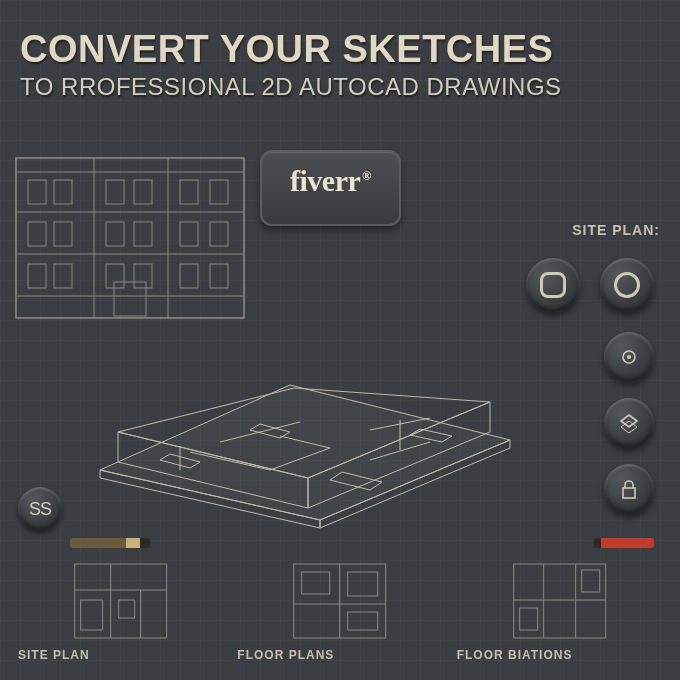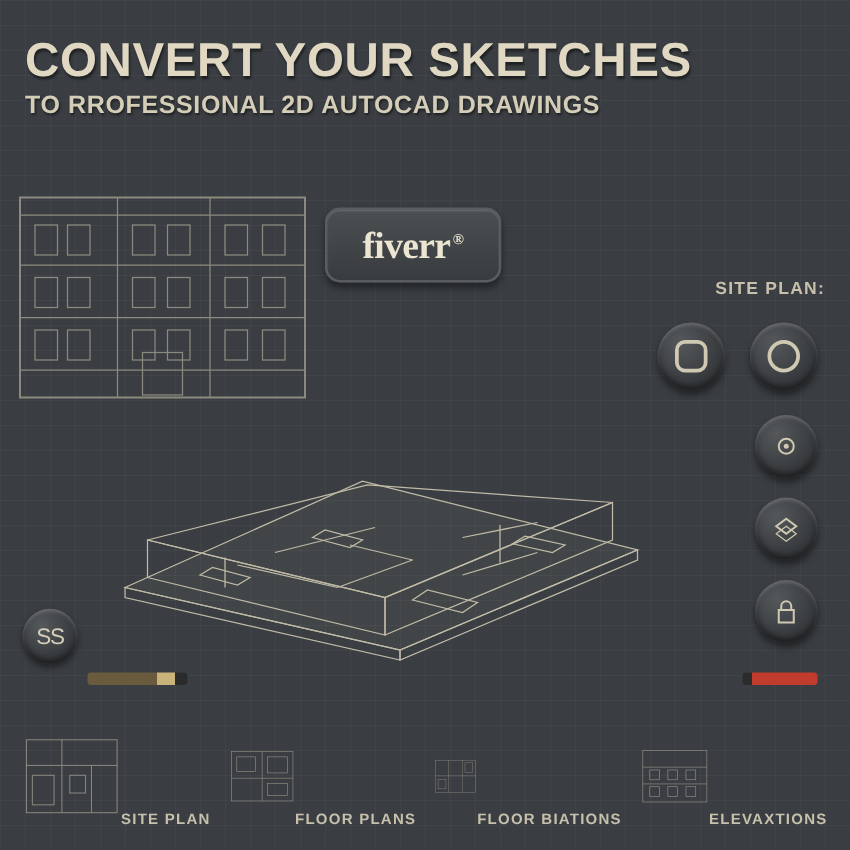--- a/index.html
+++ b/index.html
@@ -24,50 +24,49 @@
     width: 640px;
   }
   .heading .line1 {
     font-size: 38px;
     font-weight: 900;
     letter-spacing: 0.5px;
     color: #e0d8c2;
     text-shadow: 1px 2px 2px rgba(0,0,0,0.5);
   }
   .heading .line2 {
-    font-size: 20px;
-    font-weight: 700;
+    font-size: 24px;
+    font-weight: 400;
     letter-spacing: 0.5px;
     color: #d4cdb8;
     margin-top: 2px;
     text-shadow: 1px 2px 2px rgba(0,0,0,0.5);
   }
 
   
   .brand-row {
     position: absolute;
     top: 150px;
     left: 260px;
     display: flex;
     gap: 22px;
   }
   .brand-pill {
     background: linear-gradient(#4c4f52, #393c3f);
     border: 2px solid #5a5d60;
     border-radius: 12px;
-    padding: 14px 28px 12px 28px;
+    padding: 14px 28px 28px 28px;
     box-shadow: inset 0 1px 1px rgba(255,255,255,0.15),
                 0 4px 6px rgba(0,0,0,0.4);
     font-family: Georgia, "Times New Roman", serif;
     font-weight: 900;
     font-size: 30px;
     color: #ece5d2;
     letter-spacing: -0.5px;
     line-height: 1;
-    margin-top: 16px;
   }
   .brand-pill .reg {
     font-size: 12px;
     vertical-align: super;
     margin-left: 2px;
   }
 
   .siteplan-label {
     position: absolute;
     top: 222px;
@@ -162,22 +161,22 @@
     bottom: 18px;
     left: 18px;
     right: 18px;
     display: flex;
     justify-content: space-between;
     gap: 14px;
   }
   .thumb {
     flex: 1 1 0;
     display: flex;
-    flex-direction: row;
-    align-items: flex-end;
+    flex-direction: column;
+    align-items: flex-start;
   }
   .thumb svg {
     width: 100%;
     height: 82px;
     opacity: 0.55;
   }
   .thumb-caption {
     margin-top: 6px;
     font-size: 12px;
     letter-spacing: 1px;
@@ -340,27 +339,13 @@
     <svg viewBox="0 0 100 82">
         <rect class="sk" x="4" y="4" width="92" height="74"></rect>
         <line class="sk" x1="34" y1="4" x2="34" y2="78"></line>
         <line class="sk" x1="66" y1="4" x2="66" y2="78"></line>
         <line class="sk" x1="4" y1="40" x2="96" y2="40"></line>
         <rect class="sk" x="10" y="48" width="18" height="22"></rect>
         <rect class="sk" x="72" y="10" width="18" height="22"></rect>
       </svg>
     <div class="thumb-caption">FLOOR BIATIONS</div>
   </div>
-  <div class="thumb">
-    <svg viewBox="0 0 100 82">
-        <rect class="sk" x="4" y="4" width="92" height="74"></rect>
-        <line class="sk" x1="4" y1="28" x2="96" y2="28"></line>
-        <line class="sk" x1="4" y1="52" x2="96" y2="52"></line>
-        <rect class="sk" x="14" y="32" width="14" height="14"></rect>
-        <rect class="sk" x="40" y="32" width="14" height="14"></rect>
-        <rect class="sk" x="66" y="32" width="14" height="14"></rect>
-        <rect class="sk" x="14" y="56" width="14" height="14"></rect>
-        <rect class="sk" x="40" y="56" width="14" height="14"></rect>
-        <rect class="sk" x="66" y="56" width="14" height="14"></rect>
-      </svg>
-    <div class="thumb-caption">ELEVAXTIONS</div>
-  </div>
 </div>
 
 </body></html>

